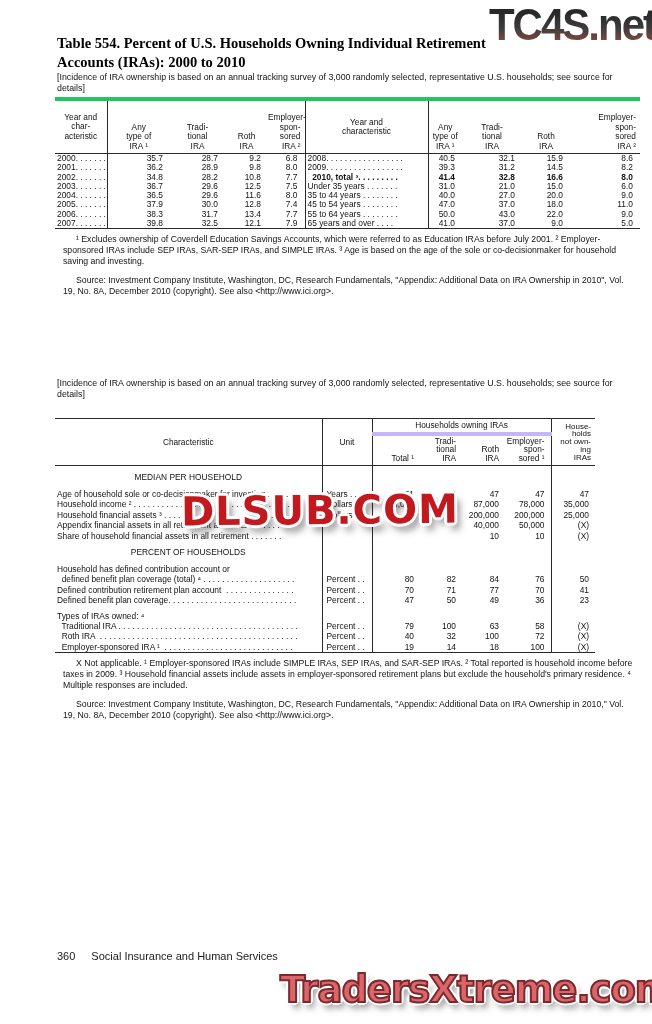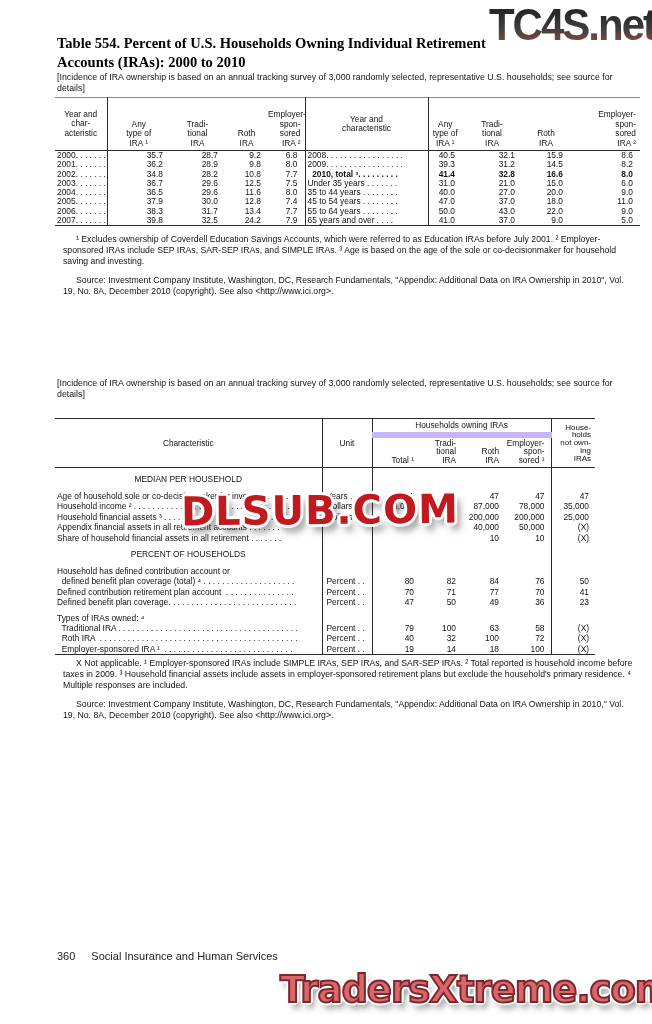--- a/index.html
+++ b/index.html
@@ -11,41 +11,41 @@
              font-weight:bold;font-size:14.5px;line-height:19px;color:#000;}
   #t554-title{top:34px;} #t555-title{top:341px;}
   .tbl-note{position:absolute;left:57px;width:560px;font-size:8.8px;line-height:10.6px;}
   #t554-note{top:72px;} #t555-note{top:378px;}
 
   
   table{border-collapse:collapse;table-layout:fixed;position:absolute;background:#fff;}
   #t554{left:55px;top:97px;width:585px;}
   #t555{left:55px;top:418px;width:540px;}
   th,td{padding:0;margin:0;font-weight:normal;overflow:hidden;}
-  #t554{border-top:1px solid #22c55e;}
+  #t554{border-top:4px solid #22c55e;}
   #t555{border-top:1px solid #2a2a2a;}
   thead{border-bottom:1px solid #2a2a2a;}
   tbody tr:last-child td{border-bottom:1px solid #2a2a2a;}
   .vr{border-right:1px solid #2a2a2a;}
 
   
   #t554 th{height:50px;font-size:8.3px;line-height:9.4px;vertical-align:bottom;padding-bottom:2px;}
   #t554 th.labh{vertical-align:middle;text-align:center;padding-bottom:0;}
   #t554 th.ctr{text-align:center;}
   #t554 th.rgt{text-align:right;padding-right:4px;}
   
   #t554 td{height:9.3px;line-height:9.3px;font-size:8.4px;white-space:pre;}
   #t554 td.lab{text-align:left;padding-left:2px;}
   #t554 td.num{text-align:right;padding-right:7px;}
   td.bold{font-weight:bold;}
 
   
   #t555 th{font-size:8.3px;line-height:8.8px;}
   #t555 th.charh,#t555 th.unith{text-align:center;vertical-align:middle;}
-  #t555 th.grouph{height:13px;text-align:center;vertical-align:middle;border-bottom:6px solid #c4b5fd;}
+  #t555 th.grouph{height:13px;text-align:center;vertical-align:middle;border-bottom:4px solid #c4b5fd;}
   #t555 th.subh{height:27px;text-align:right;vertical-align:bottom;padding:0 6px 2px 0;}
   #t555 th.notownh{text-align:right;vertical-align:middle;padding-right:4px;font-size:8px;line-height:7.7px;}
   
   #t555 td{height:10.4px;line-height:10.4px;font-size:8.4px;white-space:pre;}
   #t555 td.lab{text-align:left;padding-left:2px;}
   #t555 td.unit{text-align:left;padding-left:4px;}
   #t555 td.num{text-align:right;padding-right:6px;}
   #t555 tr.secrow td{height:23px;vertical-align:middle;}
   #t555 td.sec{text-align:center;padding-left:0;}
   #t555 tr.gaprow td{height:5px;}
@@ -236,21 +236,21 @@
           <td class="lab vr">55 to 64 years . . . . . . . .</td>
           <td class="num">50.0</td>
           <td class="num">43.0</td>
           <td class="num">22.0</td>
           <td class="num">9.0</td>
         </tr>
         <tr>
           <td class="lab vr">2007. . . . . . . . . . . .</td>
           <td class="num">39.8</td>
           <td class="num">32.5</td>
-          <td class="num">24.2</td>
+          <td class="num">12.1</td>
           <td class="num vr">7.9</td>
           <td class="lab vr">65 years and over . . . .</td>
           <td class="num">41.0</td>
           <td class="num">37.0</td>
           <td class="num">9.0</td>
           <td class="num">5.0</td>
         </tr>
       </tbody>
   </table>
 

